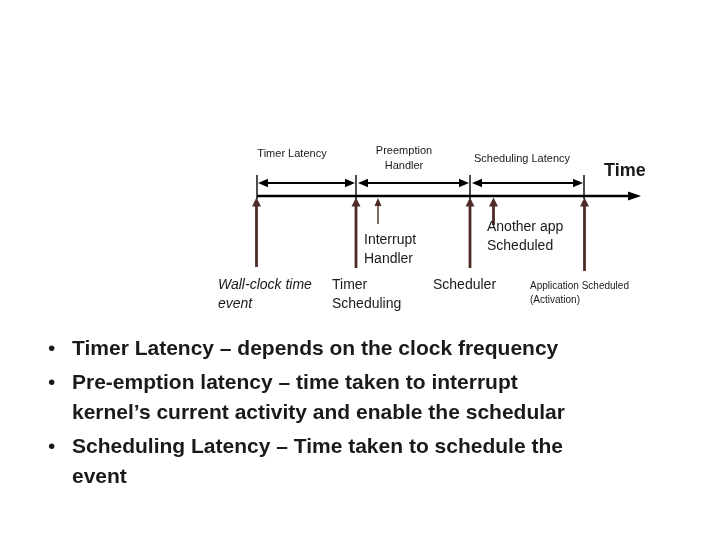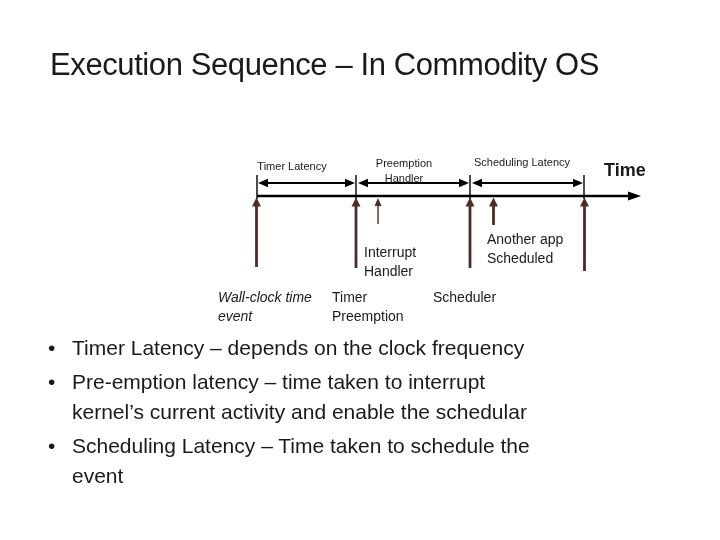--- a/index.html
+++ b/index.html
@@ -24,48 +24,47 @@
     color:var(--text);white-space:nowrap;
   }
   .diagram{position:absolute;inset:0;}
   .diagram svg{position:absolute;left:0;top:0;pointer-events:none;}
   .axis-line,.tick-line,.span-line{stroke:var(--axis);}
   .axis-head,.span-head{fill:var(--axis);}
   .ev-line{stroke:var(--event-arrow);}
   .ev-head{fill:var(--event-arrow);}
   .dlabel{
     position:absolute;font-size:11px;line-height:14.5px;
-    color:var(--text);white-space:pre-line;margin-top:13px;
+    color:var(--text);white-space:pre-line;
   }
   .dlabel.center{text-align:center;}
   .dlabel.small{font-size:14px;line-height:19px;}
   .dlabel.tiny{font-size:10px;line-height:14px;}
   .time-label{
     position:absolute;left:604px;top:160px;
     font-size:18px;font-weight:600;color:var(--text);text-align:right;
   }
   .bullets{
     position:absolute;left:44px;top:333px;width:650px;
   }
   .bullet-item{display:flex;margin-bottom:4px;}
   .bullet-dot{
     width:28px;flex:0 0 28px;font-size:21px;line-height:30px;
     color:var(--text);text-align:left;padding-left:4px;
   }
   .bullet-text{
     font-size:21px;line-height:30px;color:var(--text);
-    white-space:pre-line;width:620px;
+    white-space:pre-line;width:620px;font-weight:bold;
   }
 </style>
 </head>
 <body>
 
 <div class="slide">
 
-  <div class="slide-title">Execution Sequence – In Commodity OS</div>
 
   <div class="diagram">
 
     <svg width="720" height="540" viewBox="0 0 720 540">
 
       <line class="axis-line" x1="257" y1="196" x2="630" y2="196" stroke-width="2.4"></line>
       <polygon class="axis-head" points="628,191.5 641,196 628,200.5"></polygon>
 
       <line class="tick-line" x1="257" y1="175" x2="257" y2="199" stroke-width="1.4"></line>
       <line class="tick-line" x1="356" y1="175" x2="356" y2="199" stroke-width="1.4"></line>
@@ -99,34 +98,36 @@
       <line class="ev-line" x1="493.5" y1="206" x2="493.5" y2="225" stroke-width="2.8"></line>
       <polygon class="ev-head" points="493.5,197.5 489,206.5 498,206.5"></polygon>
 
       <line class="ev-line" x1="584.5" y1="206" x2="584.5" y2="271" stroke-width="2.8"></line>
       <polygon class="ev-head" points="584.5,197.5 580,206.5 589,206.5"></polygon>
     </svg>
 
     <div class="dlabel center" style="left:240px;top:146px;width:104px;">Timer Latency</div>
     <div class="dlabel center" style="left:352px;top:143px;width:104px;">Preemption
 Handler</div>
-    <div class="dlabel center" style="left:469px;top:142px;width:106px;">Scheduling Latency</div>
+    <div class="dlabel center" style="left:469px;top:151px;width:106px;">Scheduling Latency</div>
 
     <div class="time-label">Time</div>
 
     <div class="dlabel small" style="left:364px;top:230px;">Interrupt
 Handler</div>
     <div class="dlabel small" style="left:487px;top:217px;">Another app
 Scheduled</div>
 
     <div class="dlabel small" style="left:218px;top:275px;font-style:italic;">Wall-clock time
 event</div>
     <div class="dlabel small" style="left:332px;top:275px;">Timer
-Preemption</div>
+Scheduling</div>
     <div class="dlabel small" style="left:433px;top:275px;text-align:center;">Scheduler</div>
+    <div class="dlabel tiny" style="left:530px;top:279px;">Application Scheduled
+(Activation)</div>
   </div>
 
   <div class="bullets">
     <div class="bullet-item">
       <span class="bullet-dot">•</span>
       <span class="bullet-text">Timer Latency – depends on the clock frequency</span>
     </div>
     <div class="bullet-item">
       <span class="bullet-dot">•</span>
       <span class="bullet-text">Pre-emption latency – time taken to interrupt

